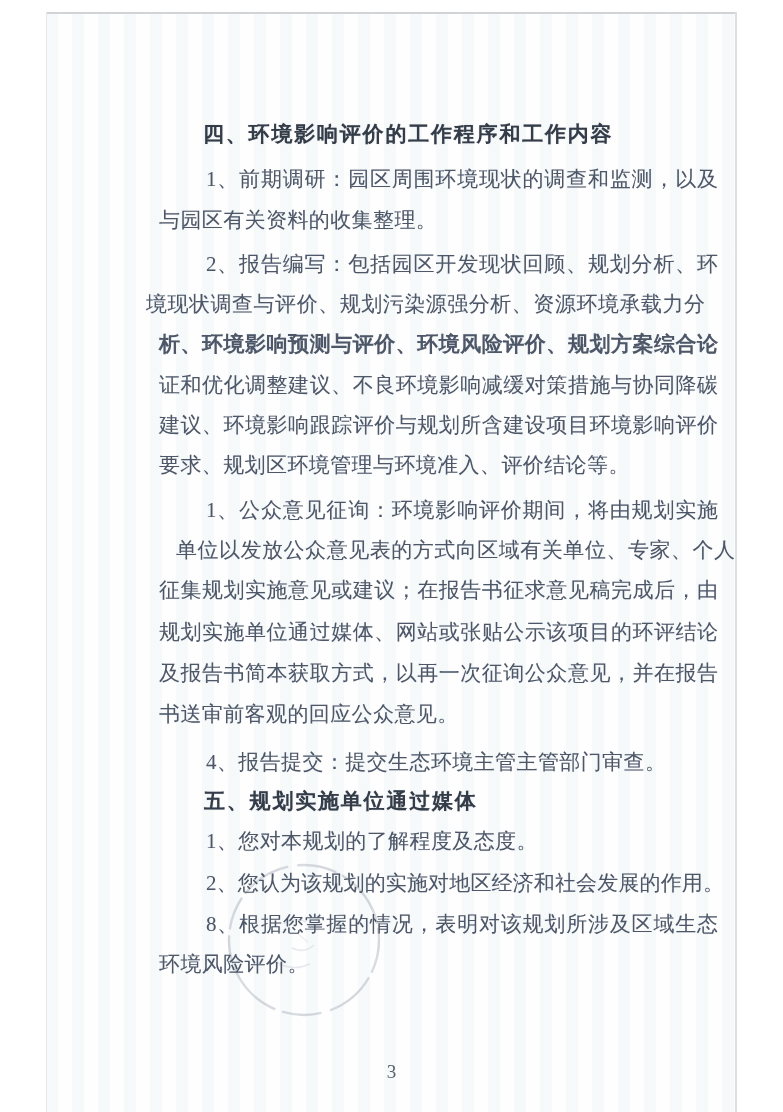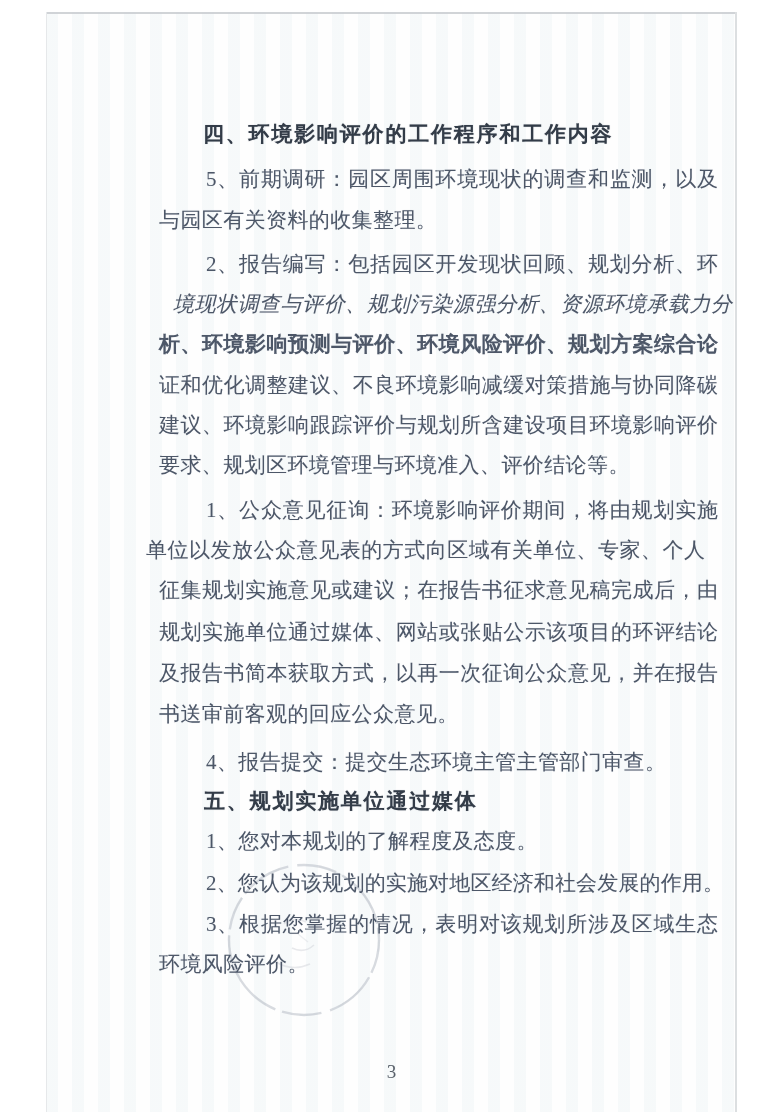--- a/index.html
+++ b/index.html
@@ -77,37 +77,37 @@
 
   <svg class="stamp" viewBox="0 0 156 156" xmlns="http://www.w3.org/2000/svg">
     <circle cx="78" cy="78" r="75" fill="none" stroke="#b8bec6" stroke-opacity="0.55" stroke-width="2.4" stroke-dasharray="34 5 52 9 40 7 61 4 28 6"></circle>
     <circle cx="78" cy="78" r="75" fill="none" stroke="#c9ced5" stroke-opacity="0.35" stroke-width="1.2" stroke-dasharray="12 40 30 22 18 36"></circle>
     <path d="M58 62 q10 -8 22 -2 M66 86 q12 6 22 -3 M50 100 q16 10 34 2" fill="none" stroke="#c4c9d0" stroke-opacity="0.38" stroke-width="1.6"></path>
     <path d="M88 52 l8 10 M72 72 l10 8" fill="none" stroke="#cdd1d7" stroke-opacity="0.35" stroke-width="1.4"></path>
   </svg>
 
   <div id="doc-body">
       <div class="line heading" style="left: 157px; top: 110px;">四、环境影响评价的工作程序和工作内容</div>
-      <div class="line justify" style="left: 160px; top: 155px; width: 512px;">5、前期调研：园区周围环境现状的调查和监测，以及</div>
+      <div class="line justify" style="left: 160px; top: 155px; width: 512px;">1、前期调研：园区周围环境现状的调查和监测，以及</div>
       <div class="line" style="left: 113px; top: 196px;">与园区有关资料的收集整理。</div>
       <div class="line justify" style="left: 160px; top: 240px; width: 512px;">2、报告编写：包括园区开发现状回顾、规划分析、环</div>
-      <div class="line justify" style="left: 127px; top: 280px; width: 559px; font-style: italic;">境现状调查与评价、规划污染源强分析、资源环境承载力分</div>
+      <div class="line justify" style="left: 100px; top: 280px; width: 559px;">境现状调查与评价、规划污染源强分析、资源环境承载力分</div>
       <div class="line justify" style="left: 113px; top: 320px; width: 559px; font-weight: bold;">析、环境影响预测与评价、环境风险评价、规划方案综合论</div>
       <div class="line justify" style="left: 113px; top: 361px; width: 559px;">证和优化调整建议、不良环境影响减缓对策措施与协同降碳</div>
       <div class="line justify" style="left: 113px; top: 401px; width: 559px;">建议、环境影响跟踪评价与规划所含建设项目环境影响评价</div>
       <div class="line" style="left: 113px; top: 441px;">要求、规划区环境管理与环境准入、评价结论等。</div>
       <div class="line justify" style="left: 160px; top: 486px; width: 512px;">1、公众意见征询：环境影响评价期间，将由规划实施</div>
-      <div class="line justify" style="left: 100px; top: 526px; width: 559px;">单位以发放公众意见表的方式向区域有关单位、专家、个人</div>
+      <div class="line justify" style="left: 130px; top: 526px; width: 559px;">单位以发放公众意见表的方式向区域有关单位、专家、个人</div>
       <div class="line justify" style="left: 113px; top: 566px; width: 559px;">征集规划实施意见或建议；在报告书征求意见稿完成后，由</div>
       <div class="line justify" style="left: 113px; top: 608px; width: 559px;">规划实施单位通过媒体、网站或张贴公示该项目的环评结论</div>
       <div class="line justify" style="left: 113px; top: 649px; width: 559px;">及报告书简本获取方式，以再一次征询公众意见，并在报告</div>
       <div class="line" style="left: 113px; top: 690px;">书送审前客观的回应公众意见。</div>
       <div class="line" style="left: 160px; top: 738px;">4、报告提交：提交生态环境主管主管部门审查。</div>
       <div class="line heading" style="left: 158px; top: 777px;">五、规划实施单位通过媒体</div>
       <div class="line" style="left: 160px; top: 817px;">1、您对本规划的了解程度及态度。</div>
       <div class="line justify" style="left: 160px; top: 859px; width: 518px;">2、您认为该规划的实施对地区经济和社会发展的作用。</div>
-      <div class="line justify" style="left: 160px; top: 900px; width: 512px;">3、根据您掌握的情况，表明对该规划所涉及区域生态</div>
+      <div class="line justify" style="left: 160px; top: 900px; width: 512px;">8、根据您掌握的情况，表明对该规划所涉及区域生态</div>
       <div class="line" style="left: 113px; top: 940px;">环境风险评价。</div>
     </div>
 
   <div class="page-number">3</div>
 
 </div>
 
 </body></html>

